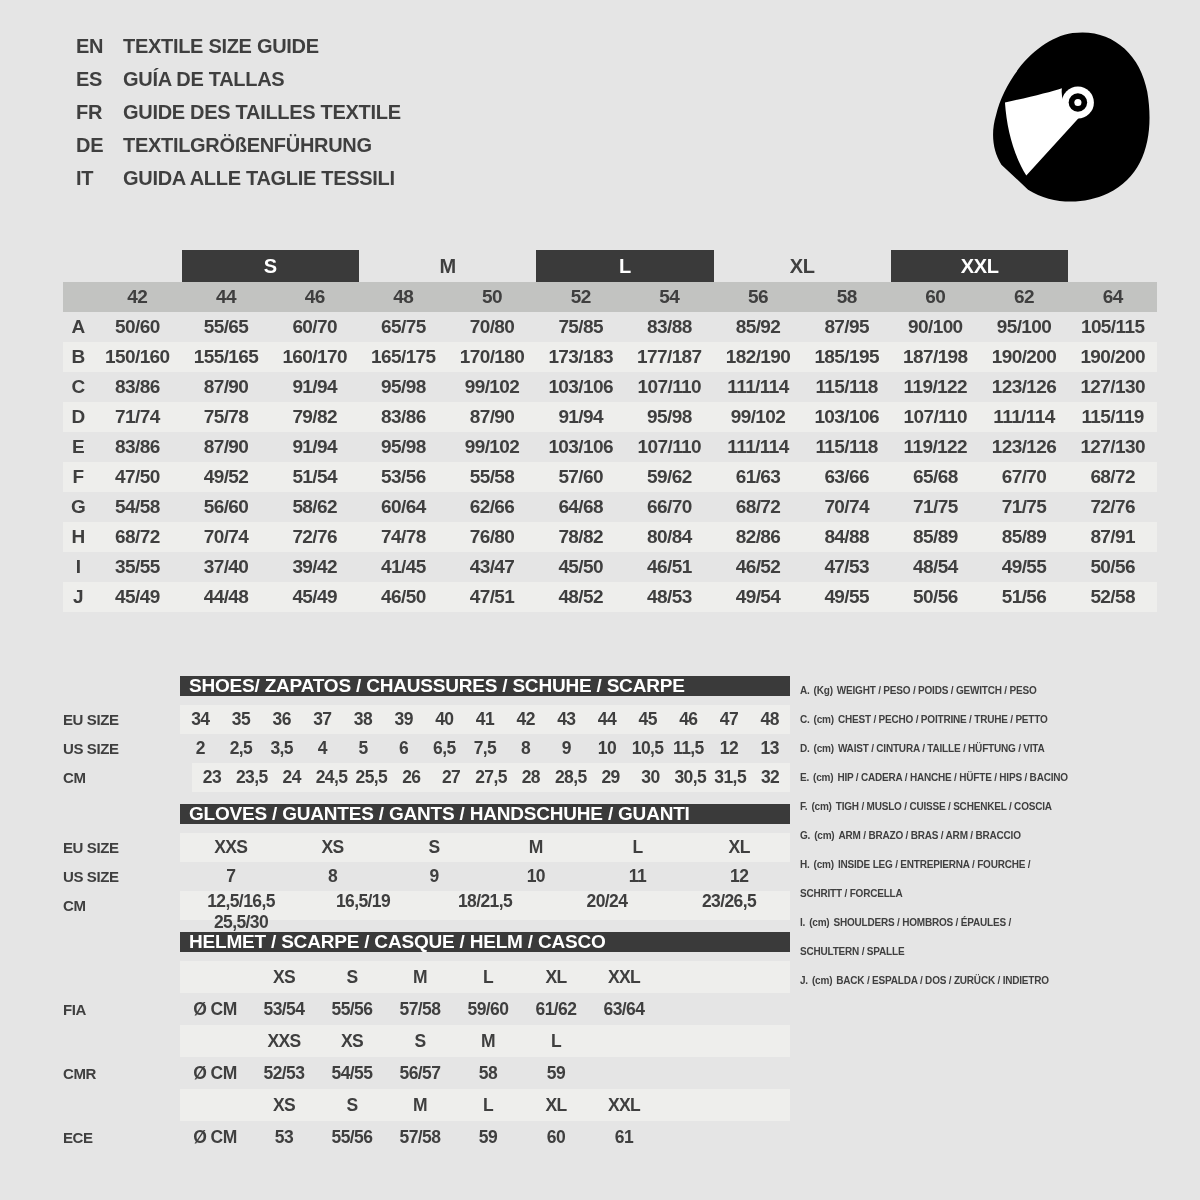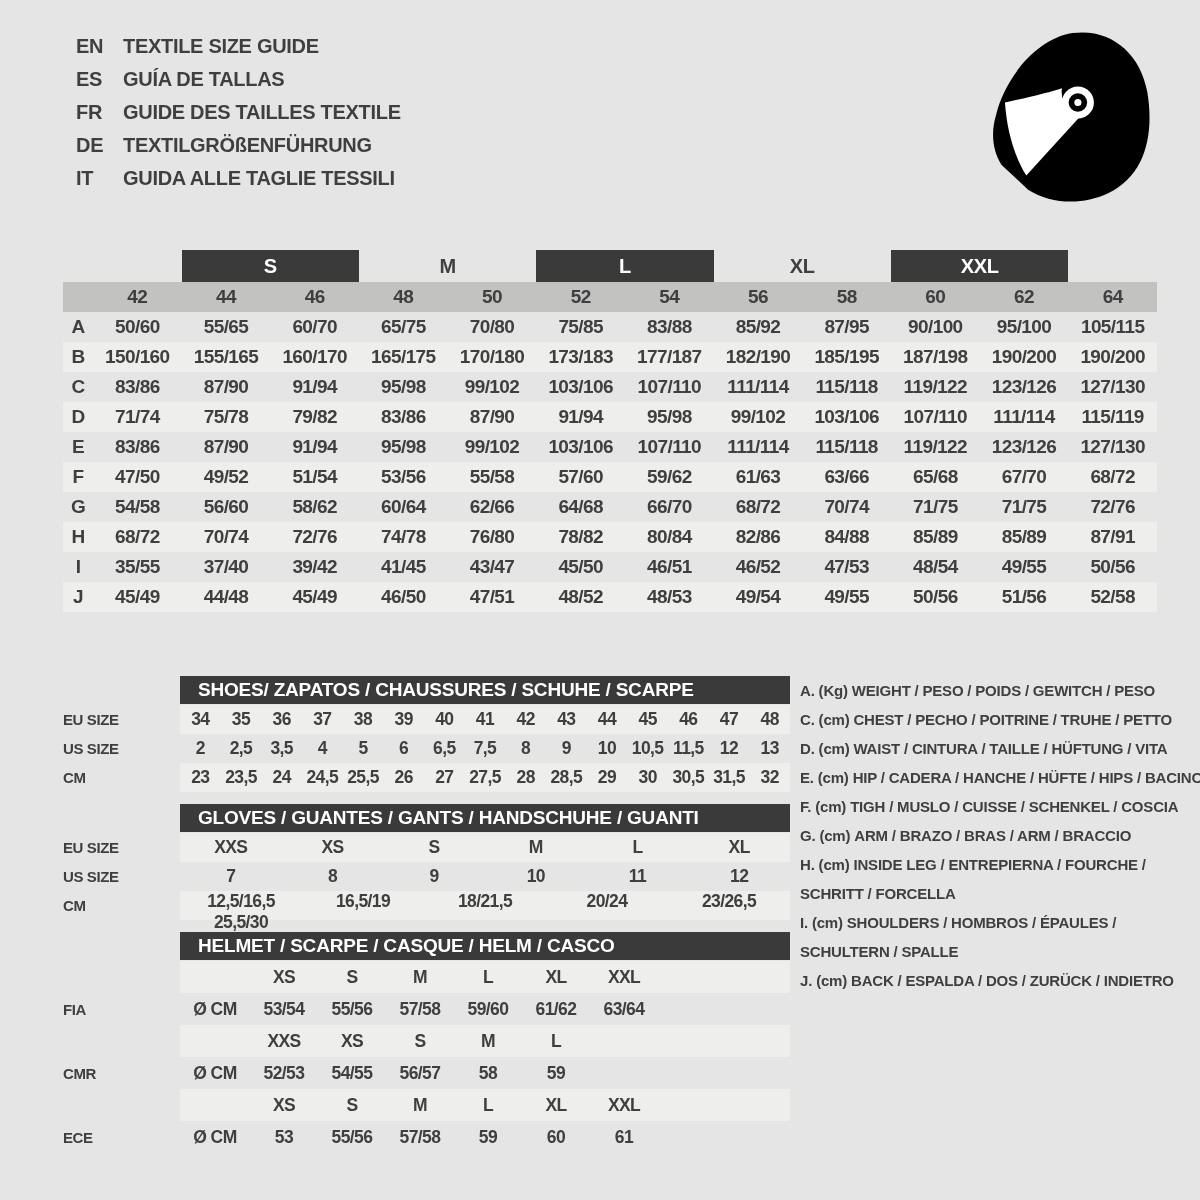--- a/index.html
+++ b/index.html
@@ -34,32 +34,32 @@
   .trow{height:30px;}
   .trow.gray{background:var(--stripe);}
 
   
   .bottom-left{position:absolute;left:63px;top:676px;width:727px;}
   .subtable{margin-bottom:12px;}
   .subtable-helmet .srow{height:32px;}
   .srow{display:flex;height:29px;}
   .slabel{width:117px;display:flex;align-items:center;
           font-size:15px;letter-spacing:-0.4px;}
-  .titlebar{flex:1;height:28px;background:var(--dark);color:#fff;
-            display:flex;align-items:center;padding-left:18px;box-sizing:border-box;
+  .titlebar{flex:1;height:20px;background:var(--dark);color:#fff;
+            display:flex;align-items:center;padding-left:9px;box-sizing:border-box;
             font-size:19px;letter-spacing:-0.2px;white-space:nowrap;}
   .sbody{flex:1;display:grid;}
   .sbody.gray{background:var(--stripe);}
   .scell{display:flex;align-items:center;justify-content:center;
          font-size:17.5px;letter-spacing:-0.6px;white-space:nowrap;}
   .sbody.helmet{grid-template-columns:70px repeat(6,68px) 1fr;}
 
   
   .legend{position:absolute;left:800px;top:676px;width:380px;}
-  .legend-item{font-size:15px;letter-spacing:-0.2px;}
+  .legend-item{font-size:10px;letter-spacing:-0.2px;}
   .lg-line{line-height:29px;white-space:nowrap;}
   .lg-key,.lg-unit{margin-right:4px;}
 </style>
 </head>
 <body>
 
 <div class="page">
 
   <div class="langs">
       <div class="lang-row">
@@ -314,21 +314,21 @@
               <div class="scell">9</div>
               <div class="scell">10</div>
               <div class="scell">10,5</div>
               <div class="scell">11,5</div>
               <div class="scell">12</div>
               <div class="scell">13</div>
             </div>
           </div>
           <div class="srow">
             <div class="slabel">CM</div>
-            <div class="sbody gray" style="grid-template-columns: repeat(15, 1fr);">
+            <div class="sbody gray" style="grid-template-columns: repeat(15, 1fr); margin-left: 12px;">
               <div class="scell">23</div>
               <div class="scell">23,5</div>
               <div class="scell">24</div>
               <div class="scell">24,5</div>
               <div class="scell">25,5</div>
               <div class="scell">26</div>
               <div class="scell">27</div>
               <div class="scell">27,5</div>
               <div class="scell">28</div>
               <div class="scell">28,5</div>

